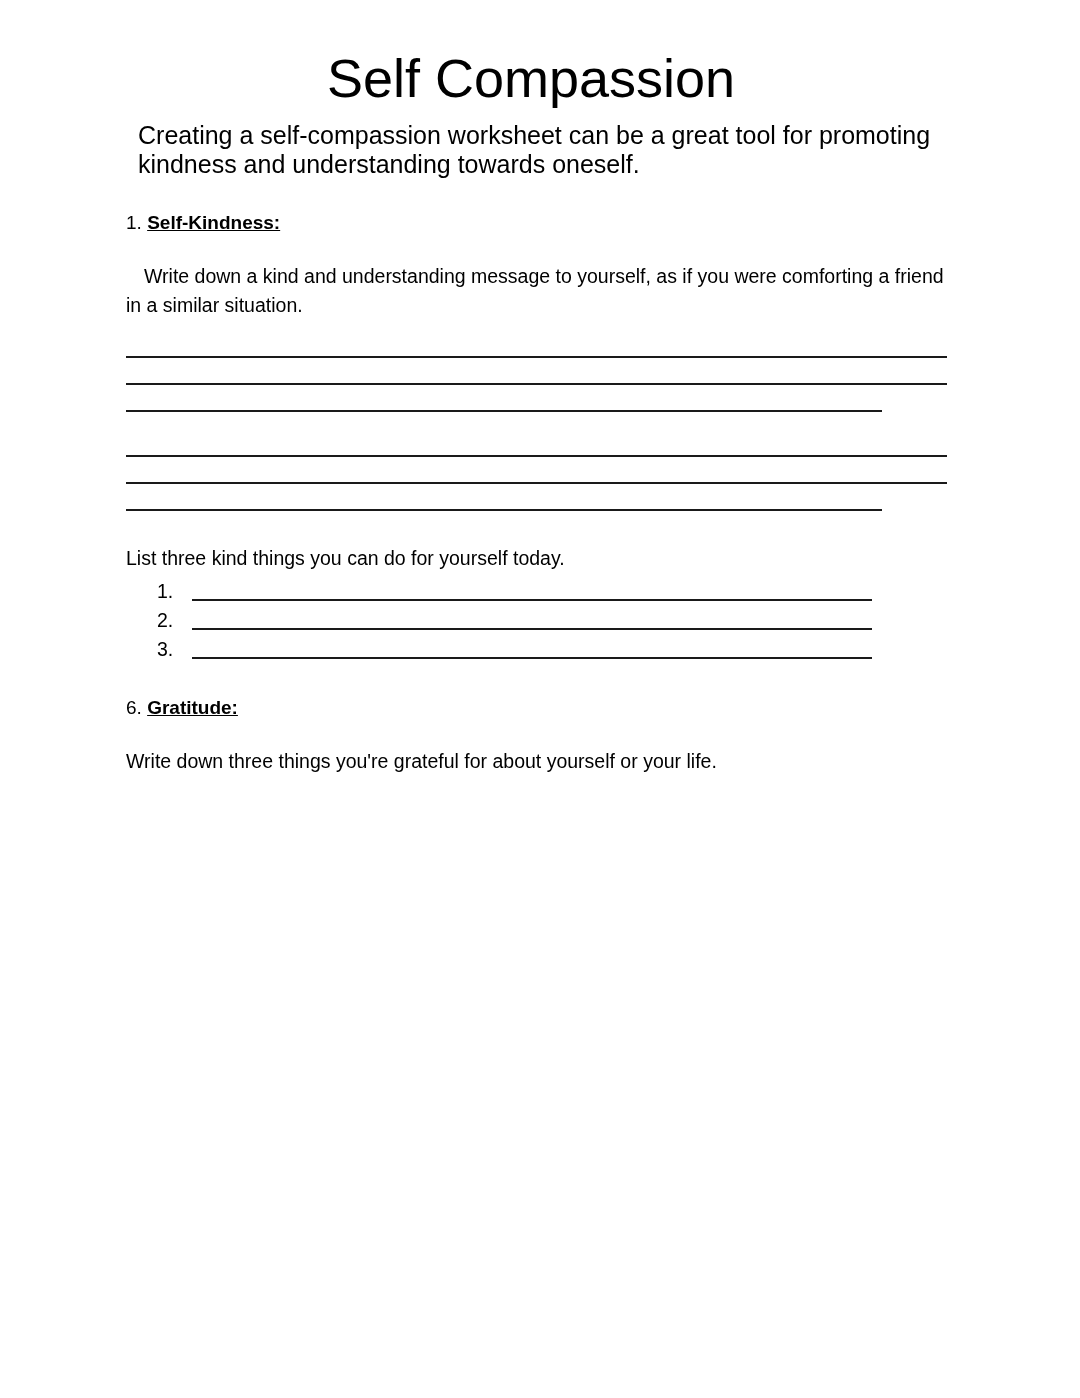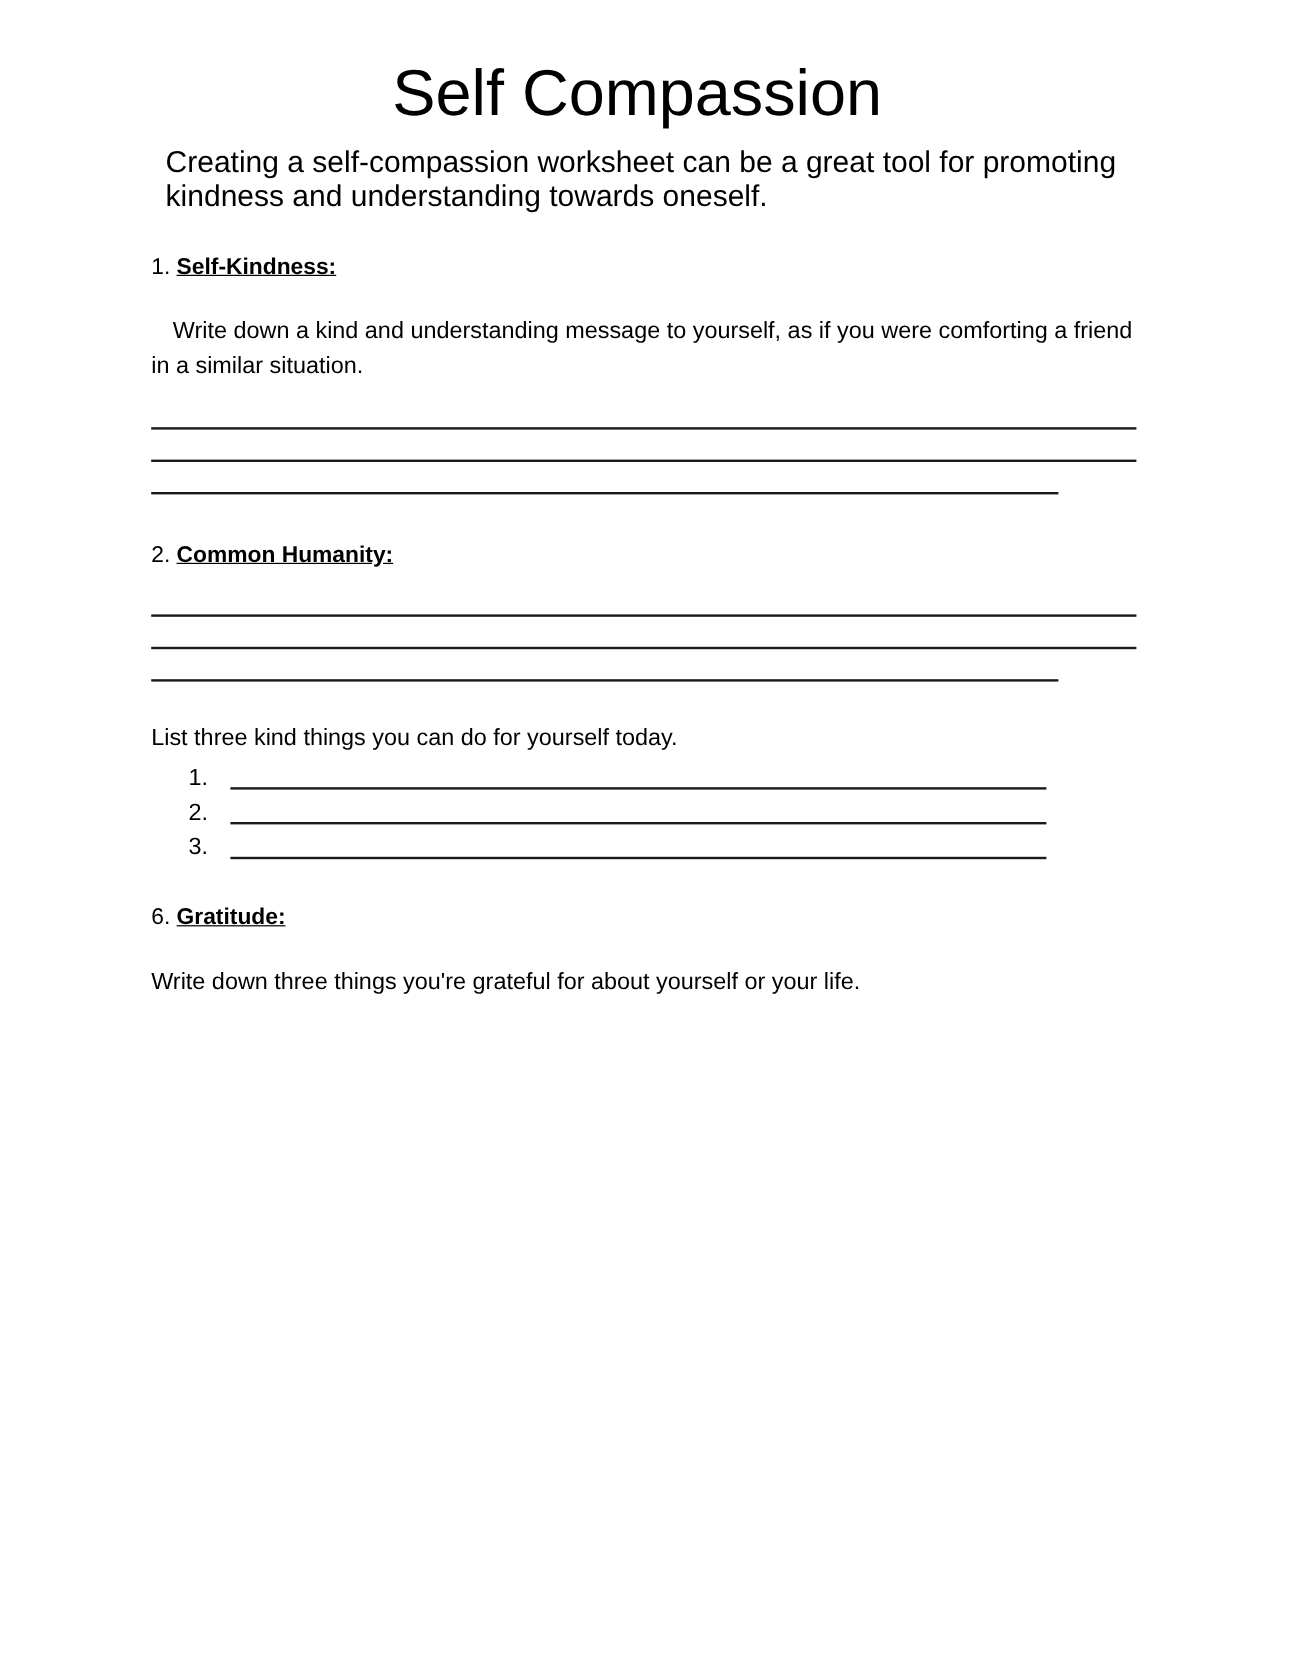--- a/index.html
+++ b/index.html
@@ -136,21 +136,20 @@
             </div>
             <div class="ans-line full">
               <span class="rule"></span>
             </div>
             <div class="ans-line short">
               <span class="rule"></span>
             </div>
           </div>
         </div>
         <div class="section">
-          <div class="sec-heading"><span class="sec-num">2.</span> <span class="sec-title">Common Humanity:</span></div>
           <div class="lines">
             <div class="ans-line full">
               <span class="rule"></span>
             </div>
             <div class="ans-line full">
               <span class="rule"></span>
             </div>
             <div class="ans-line short">
               <span class="rule"></span>
             </div>

